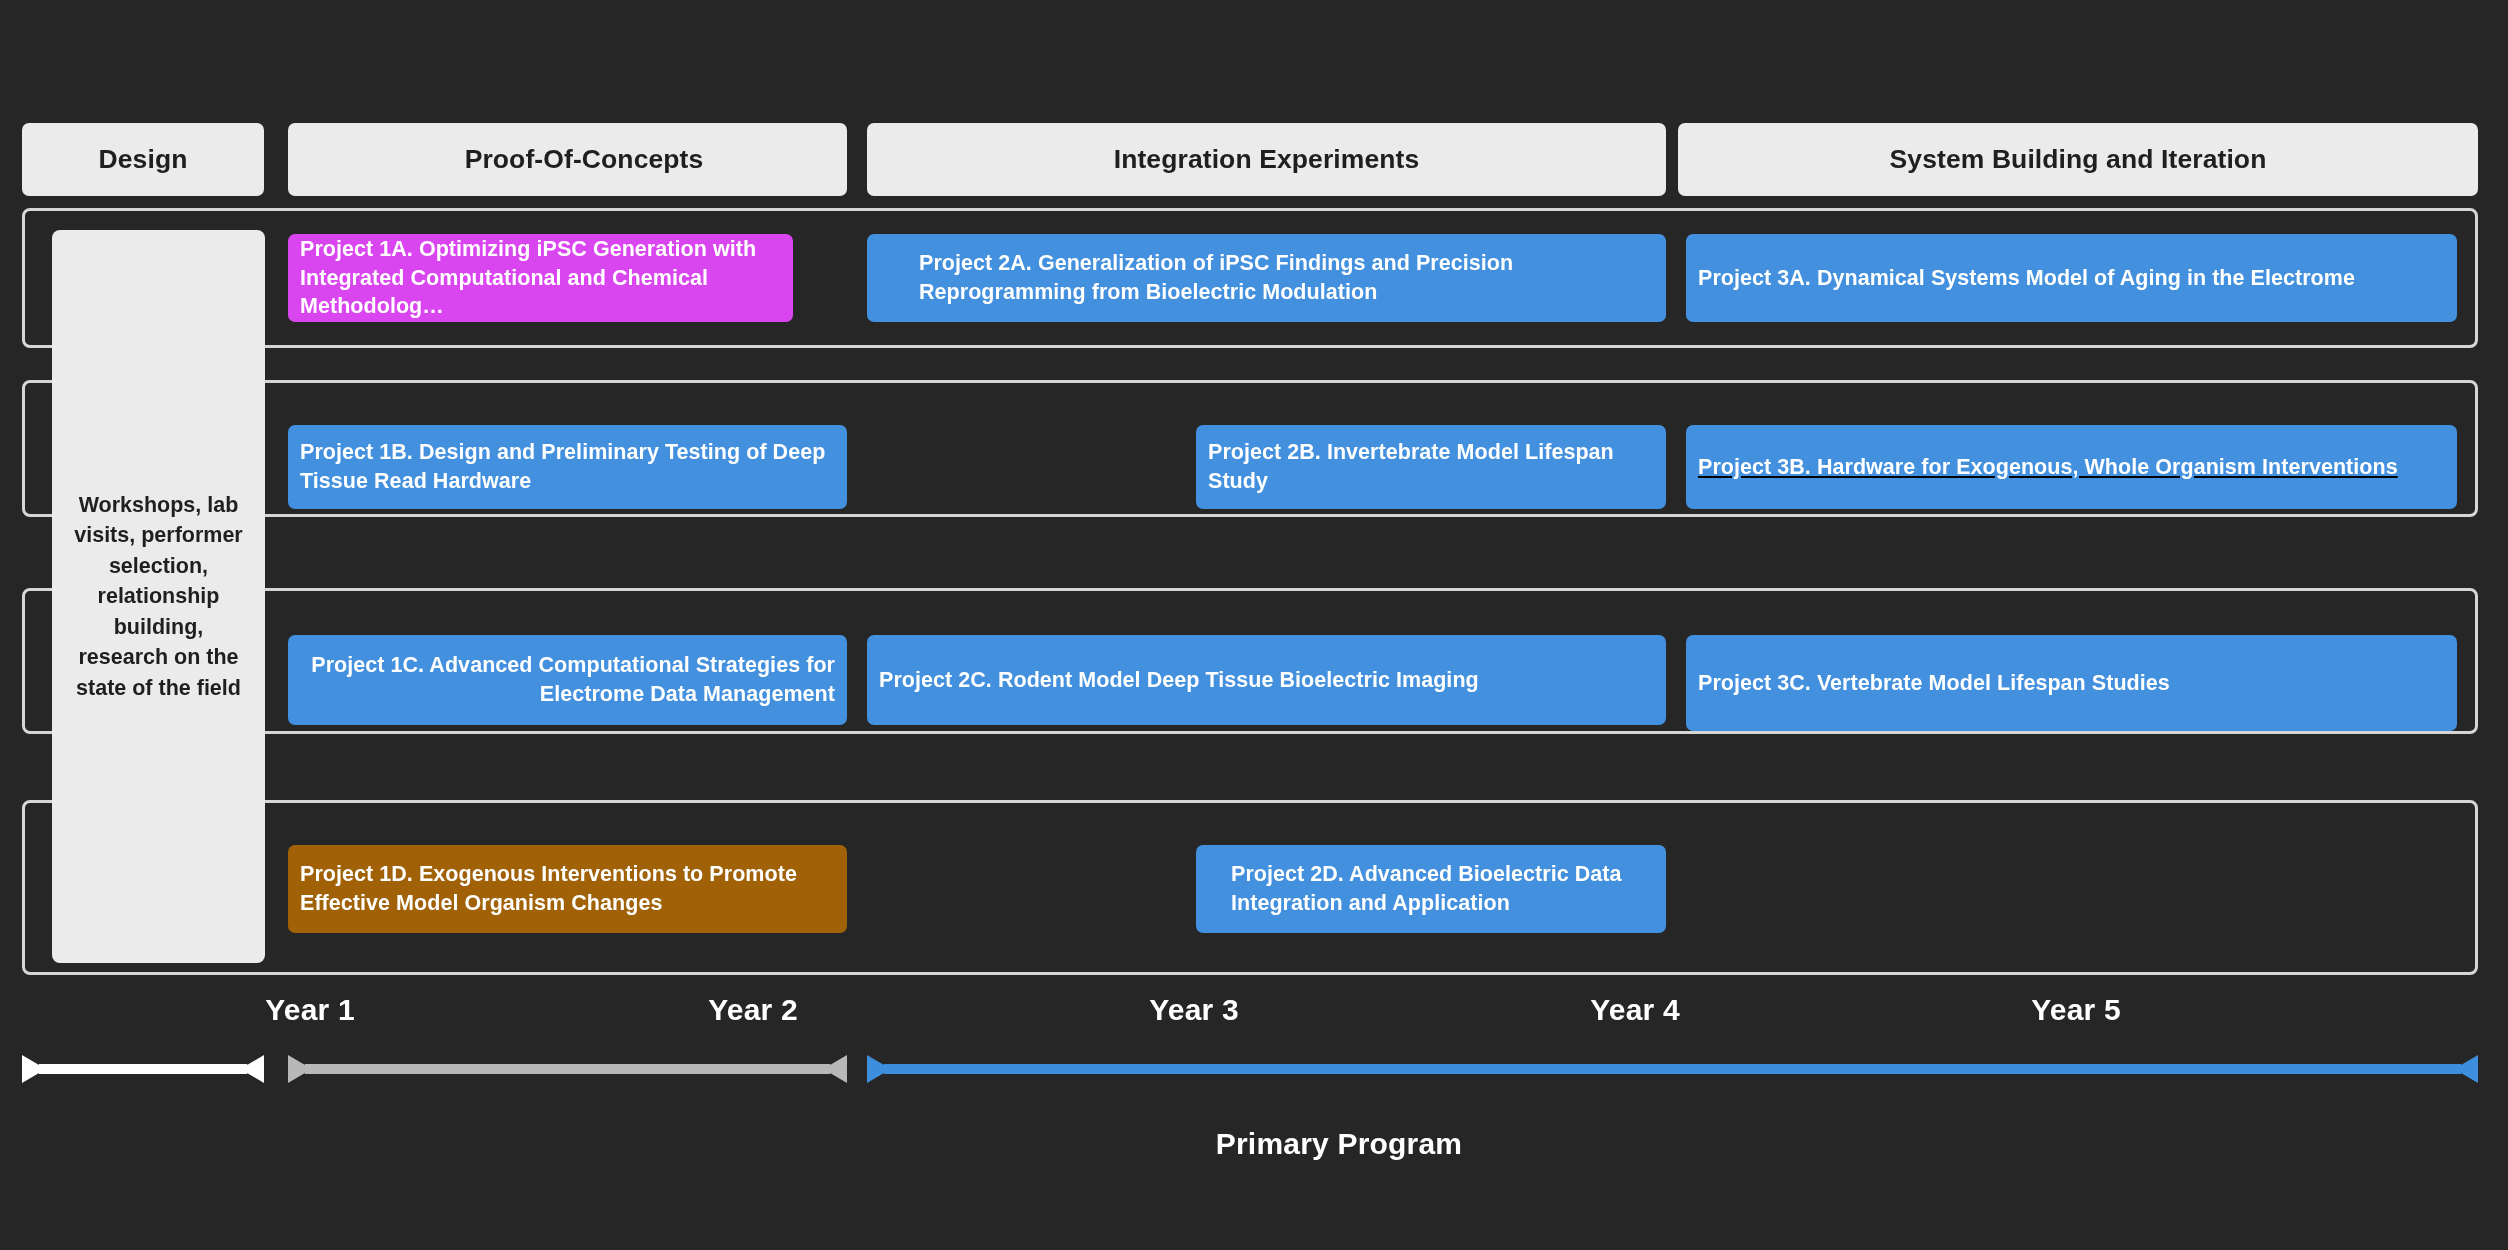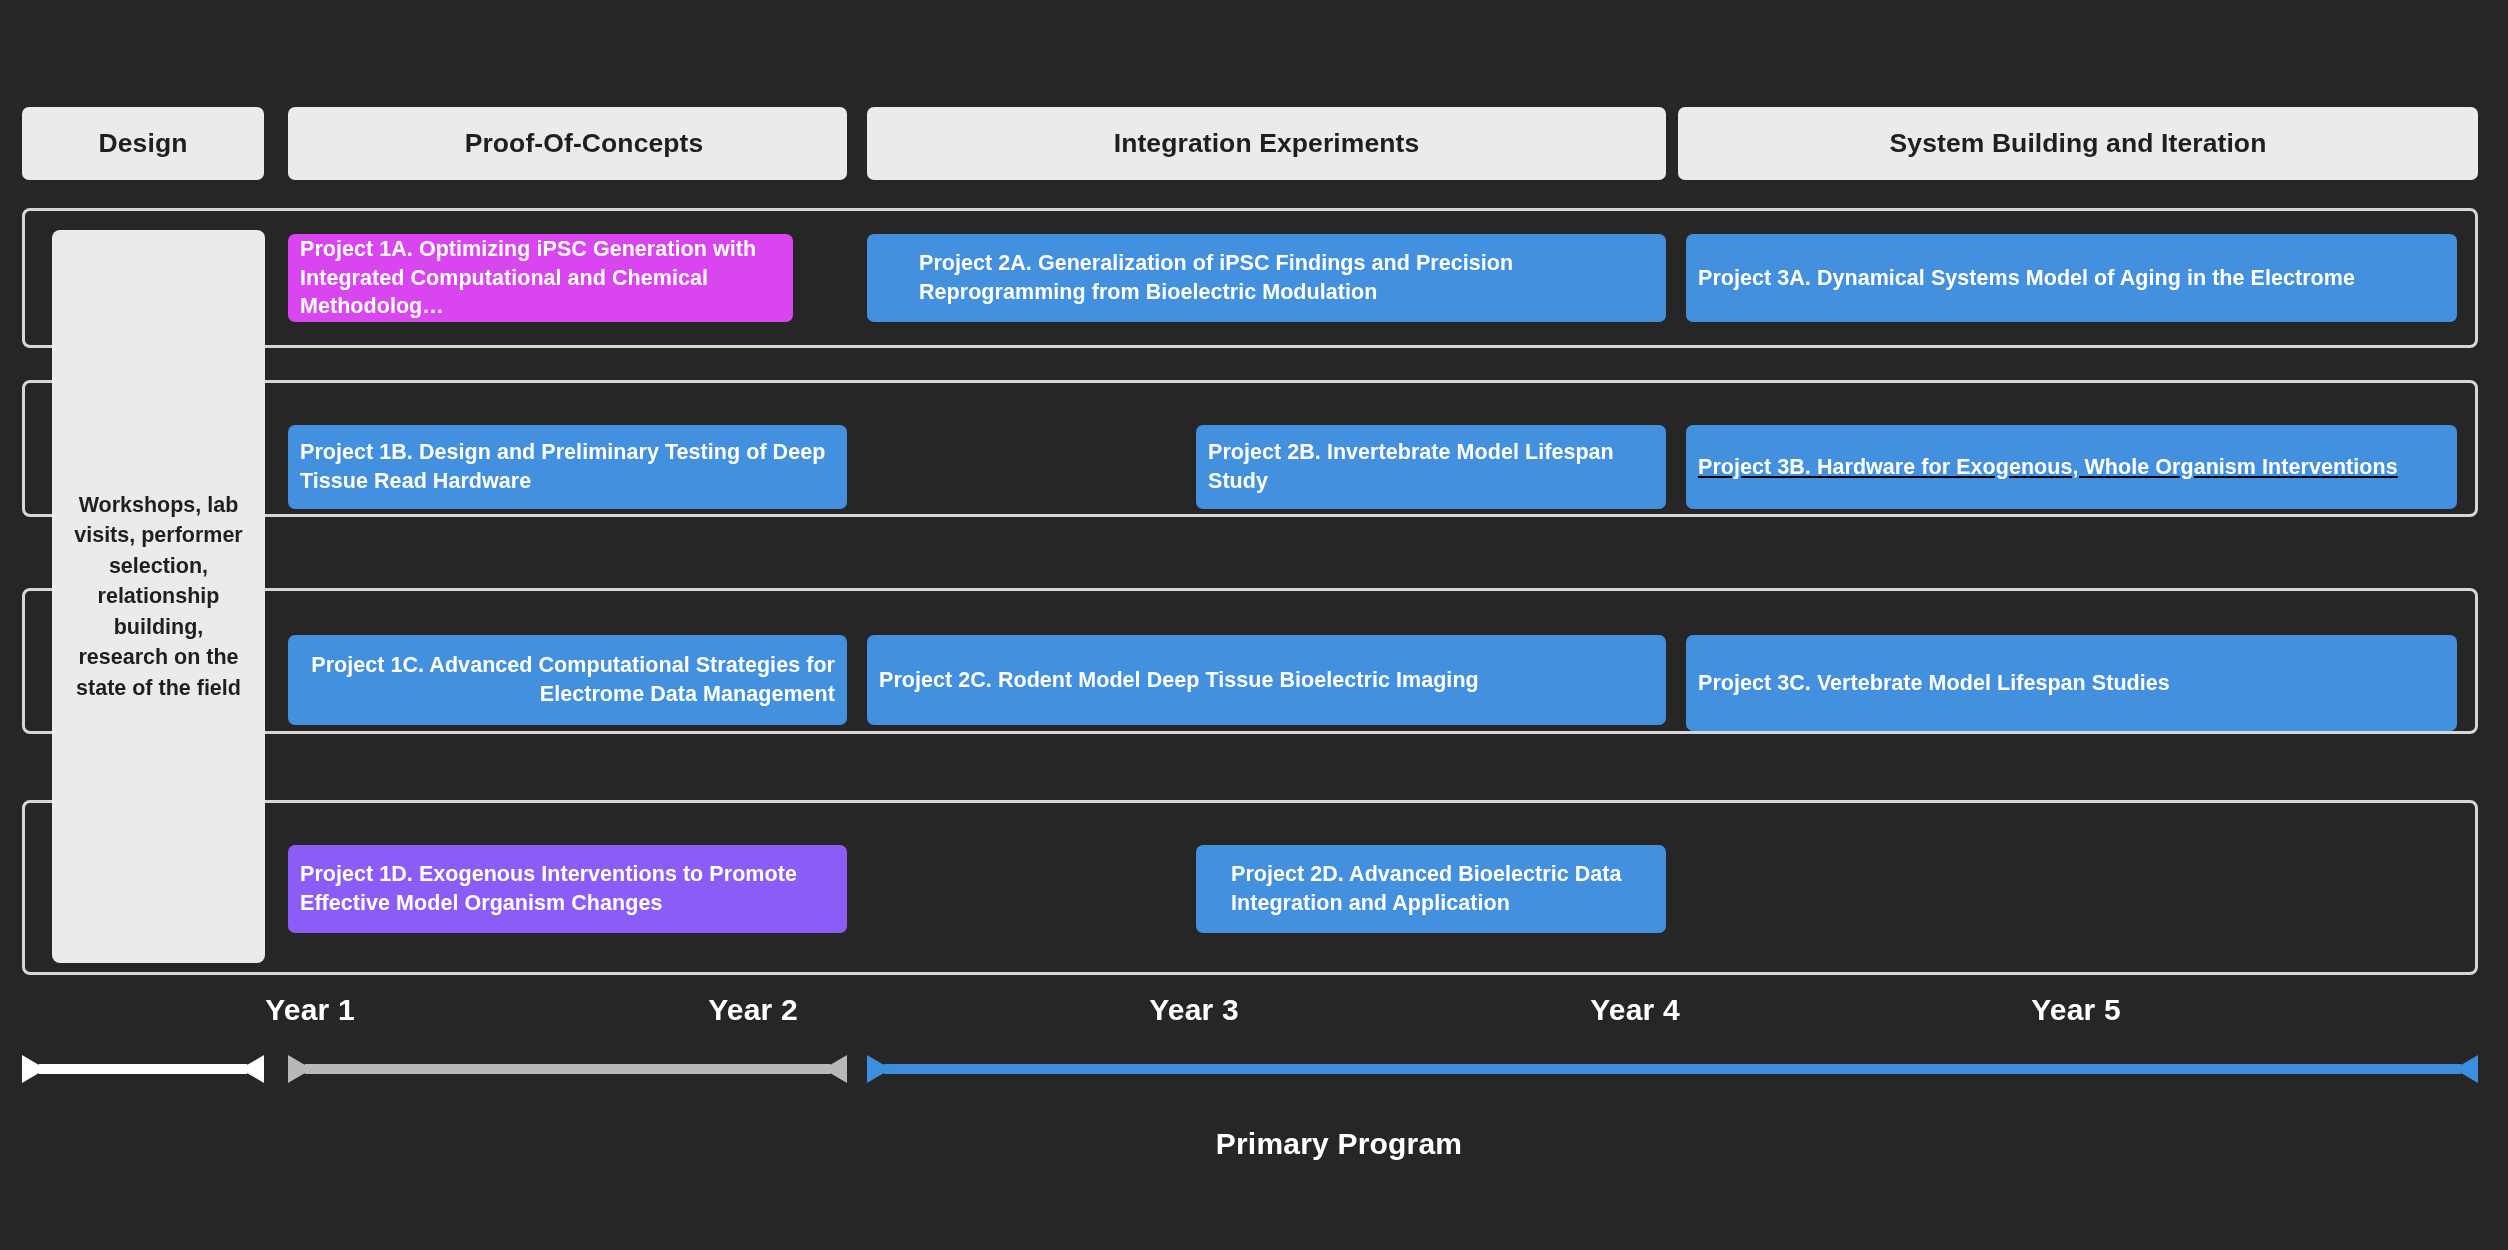--- a/index.html
+++ b/index.html
@@ -26,21 +26,21 @@
   
   .phase-row {
     position: absolute;
     left: 0;
     top: 107px;
     width: 2508px;
     height: 73px;
   }
   .phase-tab {
     position: absolute;
-    top: 0;
+    top: 16px;
     height: 73px;
     background: #ebebeb;
     border-radius: 7px;
     display: flex;
     align-items: center;
     justify-content: center;
     box-sizing: border-box;
     padding: 0 10px;
   }
   .phase-tab span {
@@ -188,21 +188,21 @@
       </div>
       <div class="card" style="left: 288px; top: 635px; width: 559px; height: 90px; background: rgb(66, 144, 222); text-align: right;">
         <span>Project 1C. Advanced Computational Strategies for Electrome Data Management</span>
       </div>
       <div class="card" style="left: 867px; top: 635px; width: 799px; height: 90px; background: rgb(66, 144, 222);">
         <span>Project 2C. Rodent Model Deep Tissue Bioelectric Imaging</span>
       </div>
       <div class="card" style="left: 1686px; top: 635px; width: 771px; height: 96px; background: rgb(66, 144, 222);">
         <span>Project 3C. Vertebrate Model Lifespan Studies</span>
       </div>
-      <div class="card" style="left: 288px; top: 845px; width: 559px; height: 88px; background: #8b5cf6;">
+      <div class="card" style="left: 288px; top: 845px; width: 559px; height: 88px; background: #a16207;">
         <span>Project 1D. Exogenous Interventions to Promote Effective Model Organism Changes</span>
       </div>
       <div class="card" style="left: 1196px; top: 845px; width: 470px; height: 88px; background: rgb(66, 144, 222); padding-left: 23px;">
         <span>Project 2D. Advanced Bioelectric Data Integration and Application</span>
       </div>
     </div>
 
   <div id="design-panel">
     <span>Workshops, lab visits, performer selection, relationship building, research on the state of the field</span>
   </div>

